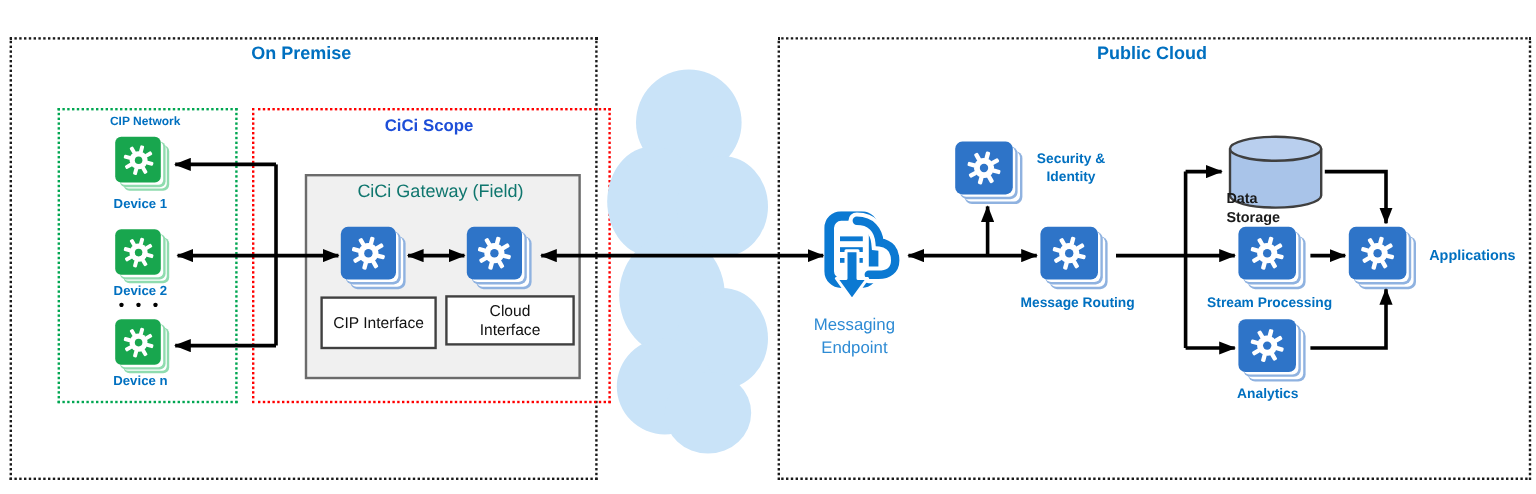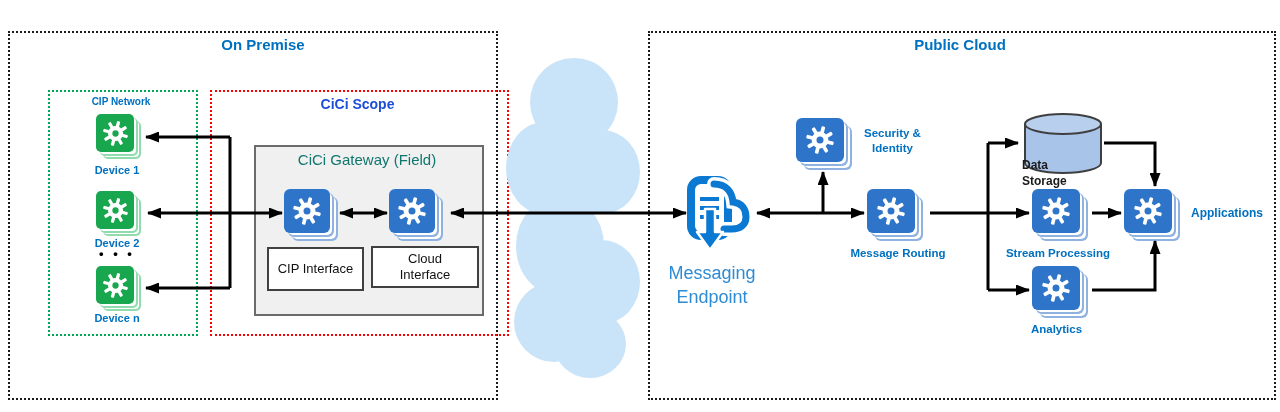--- a/index.html
+++ b/index.html
@@ -28,33 +28,33 @@
   .icon-stack .gear{position:absolute;inset:0;margin:auto;display:block;}
   .icon-stack.blue .gear{width:30px;height:30px;}
   .icon-stack.green .gear{width:27px;height:27px;}
   .icon-stack.green .gear-hole{fill:#18A64E;}
   .node-label{position:absolute;text-align:center;font-weight:bold;color:#0070C0;
     font-size:11.5px;line-height:1.3;white-space:pre-line;}
   .node-label.left-align{text-align:left;font-size:12px;}
   .device-label{position:absolute;text-align:center;font-weight:bold;color:#0070C0;font-size:11px;}
   .ellipsis{position:absolute;text-align:center;font-weight:bold;color:#000;
     font-size:13px;letter-spacing:3px;}
-  .endpoint-label{position:absolute;text-align:center;color:#2E8BD4;font-size:18px;
+  .endpoint-label{position:absolute;text-align:center;color:#2E8BD4;font-size:14px;
     line-height:1.35;white-space:pre-line;}
   .cyl-label{position:absolute;text-align:left;font-weight:bold;color:#1a1a1a;
     font-size:12px;line-height:1.3;white-space:pre-line;margin-top:32px;}
   svg.overlay{position:absolute;left:0;top:0;pointer-events:none;}
 </style>
 </head>
 <body>
 
 <div class="canvas">
 
   <div class="dotted-box" style="left:8px;top:31px;width:486px;height:365px;"></div>
-  <div class="box-title big" style="left:20px;top:36px;width:486px;">On Premise</div>
+  <div class="box-title big" style="left:8px;top:36px;width:486px;">On Premise</div>
 
   <div class="dotted-box green" style="left:48px;top:90px;width:146px;height:242px;"></div>
   <div class="box-title small" style="left:48px;top:96px;width:146px;">CIP Network</div>
 
   <div class="dotted-box red" style="left:210px;top:90px;width:295px;height:242px;"></div>
   <div class="box-title red" style="left:210px;top:96px;width:295px;">CiCi Scope</div>
 
   <div class="icon-stack green gear-slot" style="left:96px;top:114px;width:38px;height:38px;">
   <svg class="gear" viewBox="0 0 24 24">
     <g fill="#ffffff" transform="rotate(15 12 12)">

